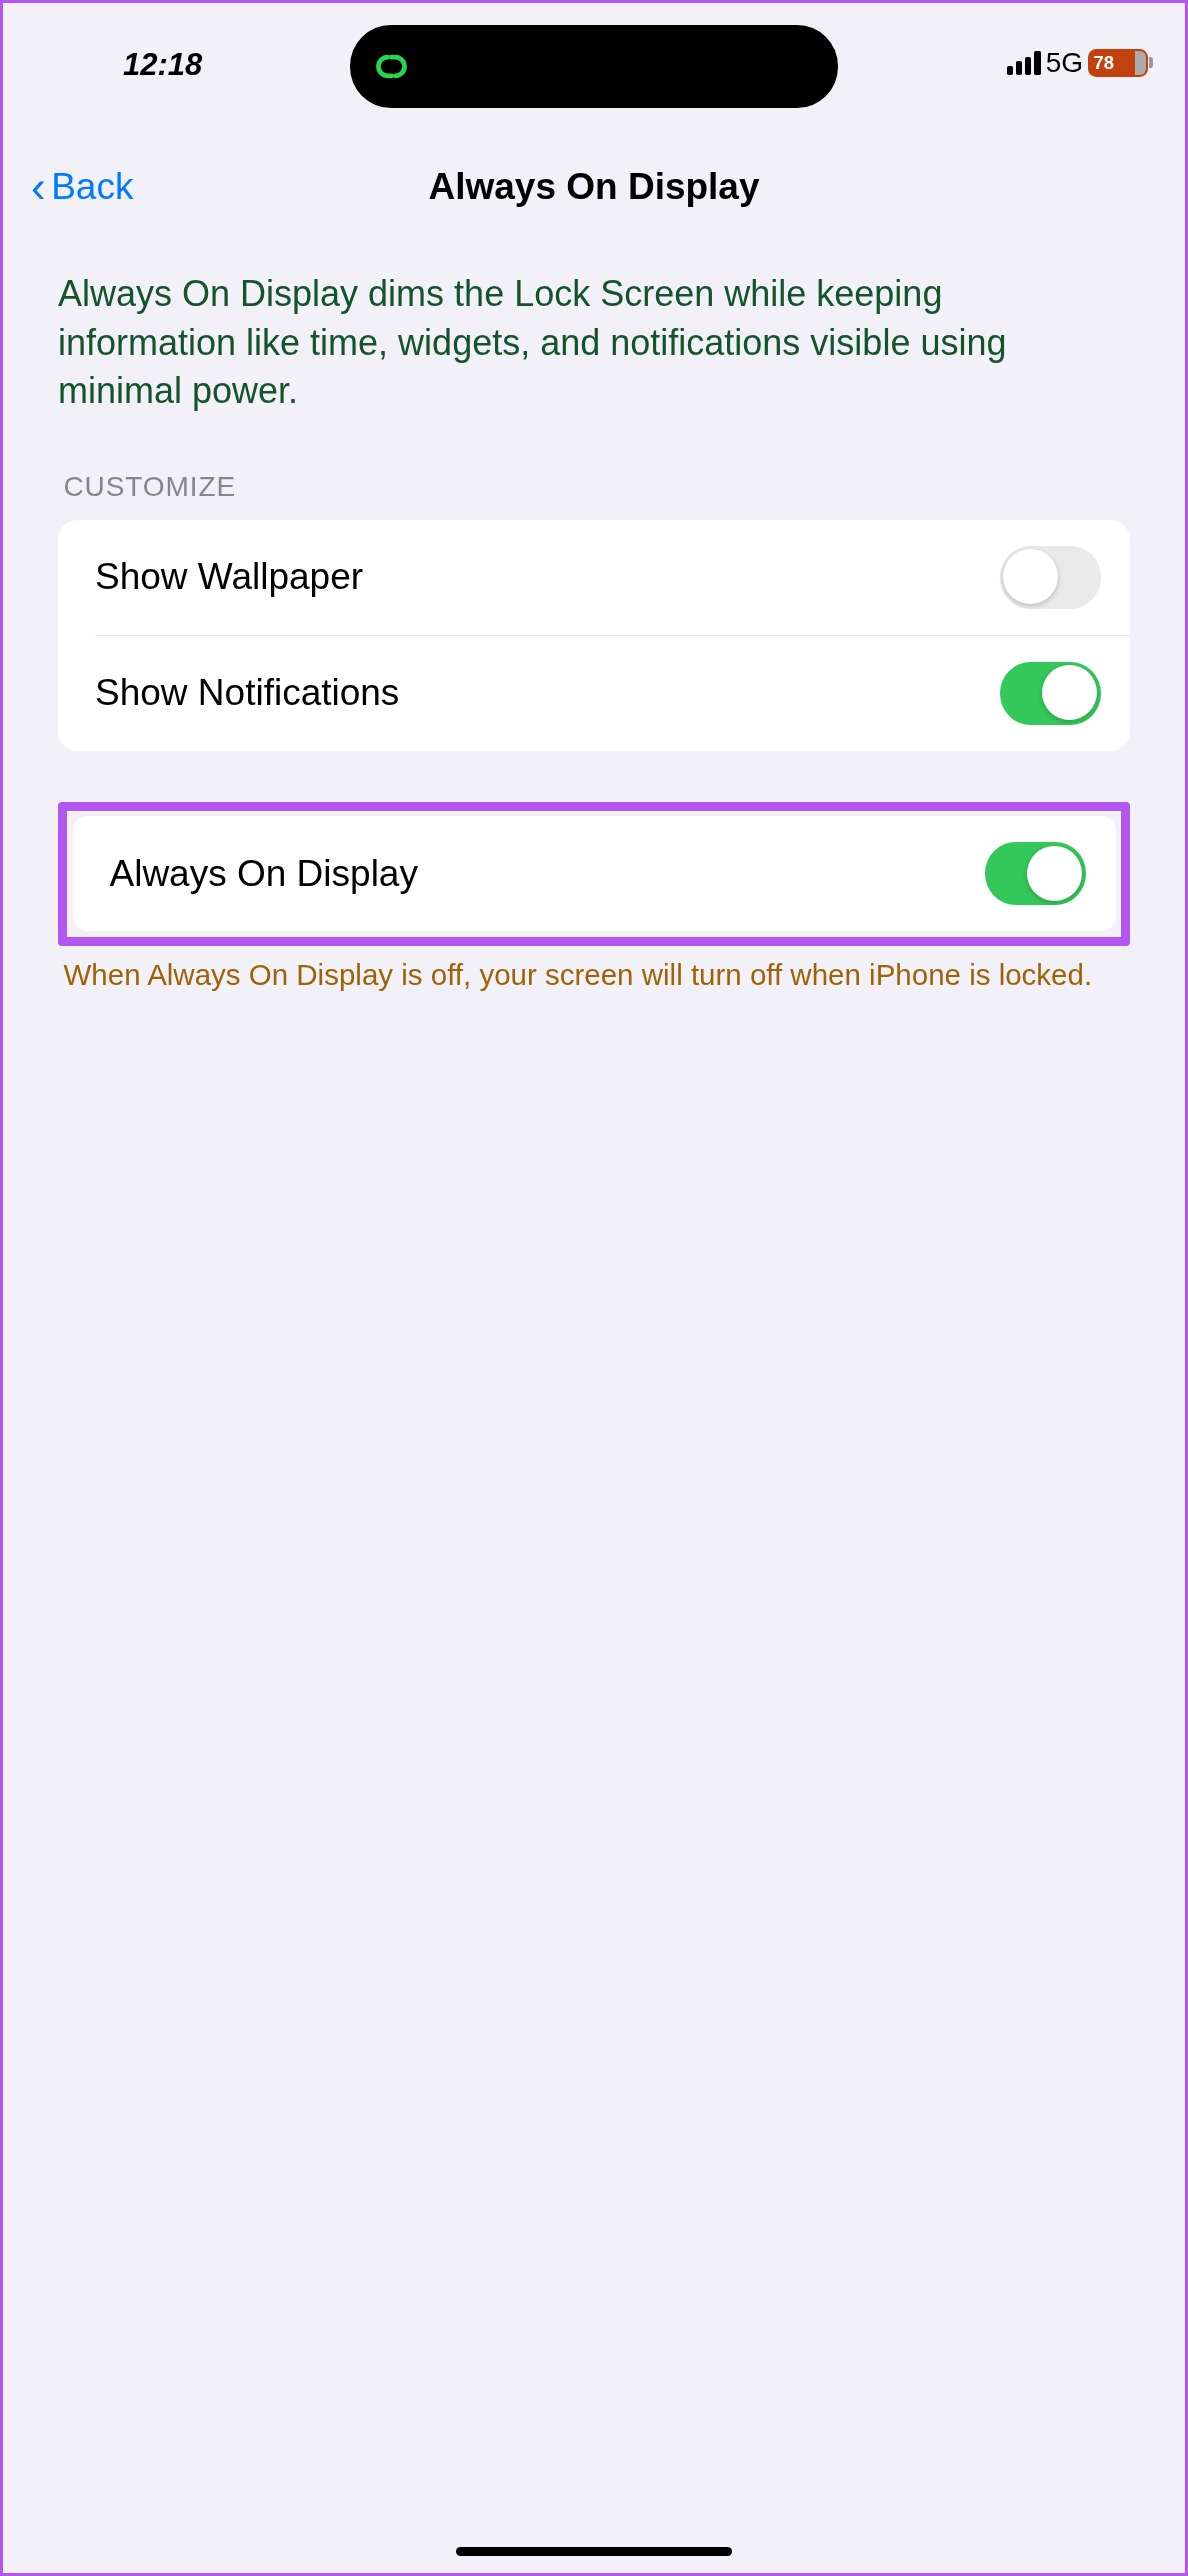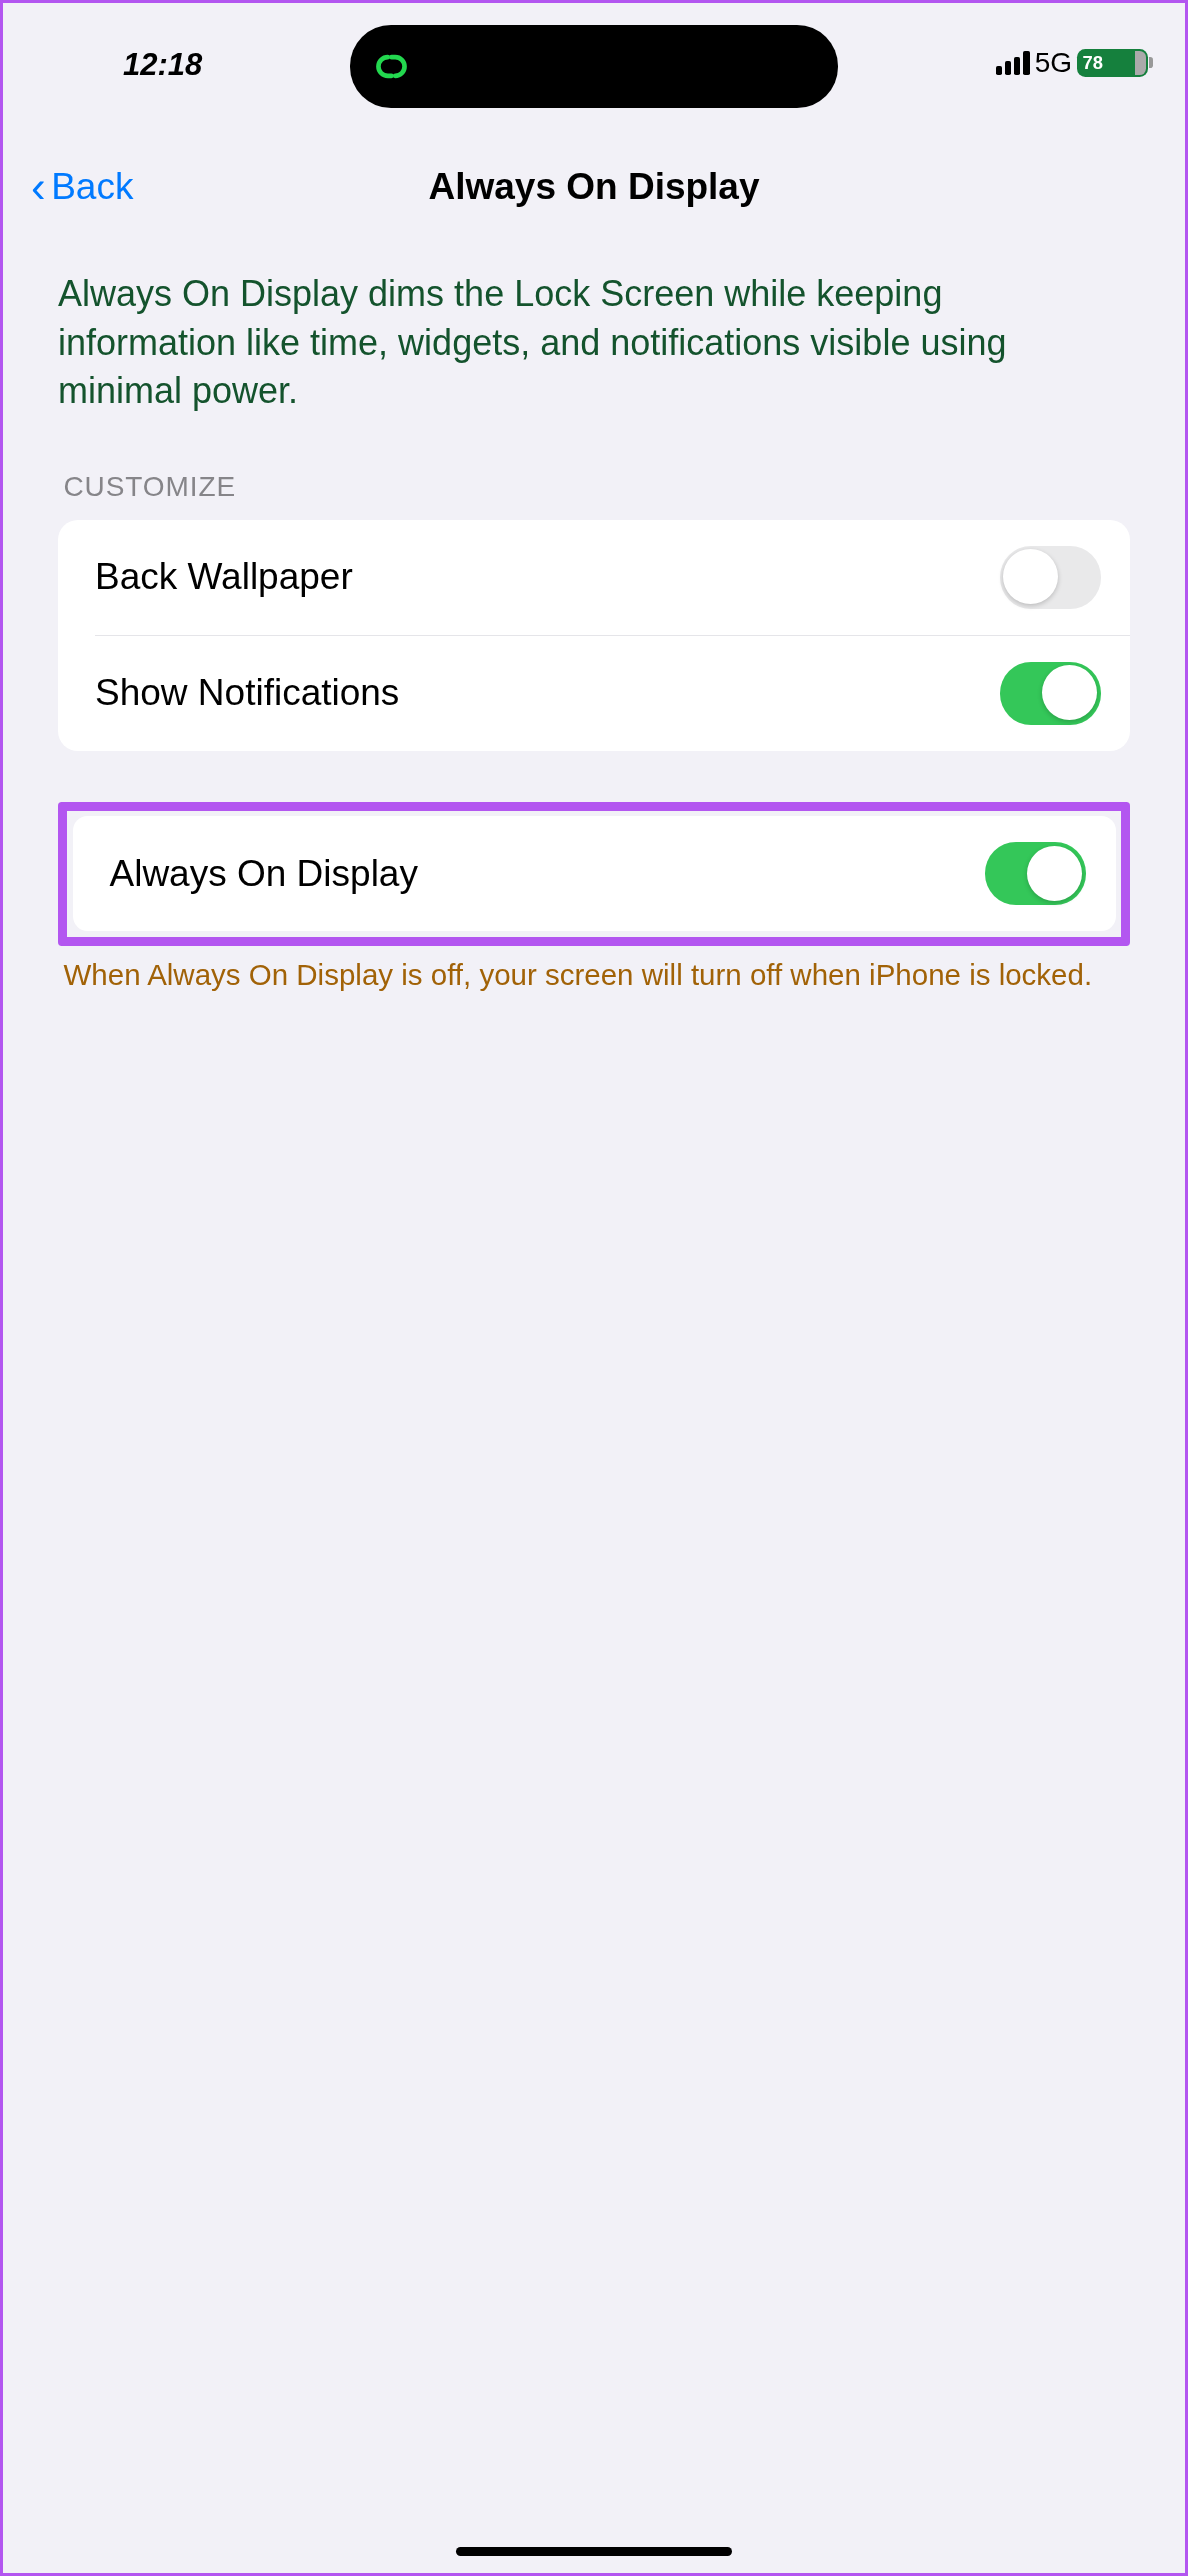--- a/index.html
+++ b/index.html
@@ -73,23 +73,23 @@
     }
     .signal-bar:nth-child(1) { height: 9.2px; }
     .signal-bar:nth-child(2) { height: 14px; }
     .signal-bar:nth-child(3) { height: 18.4px; }
     .signal-bar:nth-child(4) { height: 24px; }
     .network-label {
       font-size: 28px;
       font-weight: 500;
     }
     .battery {
-      width: 71px;
+      width: 60px;
       height: 28px;
-      background: #15803d;
+      background: #c2410c;
       border-radius: 8.3px;
       position: relative;
       display: flex;
       align-items: center;
       justify-content: flex-start;
       padding-left: 5.5px;
     }
     .battery::after {
       content: '';
       position: absolute;
@@ -271,21 +271,21 @@
   <div class="nav-title">Always On Display</div>
 </div>
 
 <div class="content">
   <p class="description-text">Always On Display dims the Lock Screen while keeping information like time, widgets, and notifications visible using minimal power.</p>
 
   <div class="section-header">CUSTOMIZE</div>
 
   <div class="settings-group">
     <div class="settings-row">
-      <span class="settings-label">Back Wallpaper</span>
+      <span class="settings-label">Show Wallpaper</span>
       <div class="toggle toggle-off">
         <div class="toggle-knob"></div>
       </div>
     </div>
     <div class="settings-row">
       <span class="settings-label">Show Notifications</span>
       <div class="toggle toggle-on">
         <div class="toggle-knob"></div>
       </div>
     </div>

